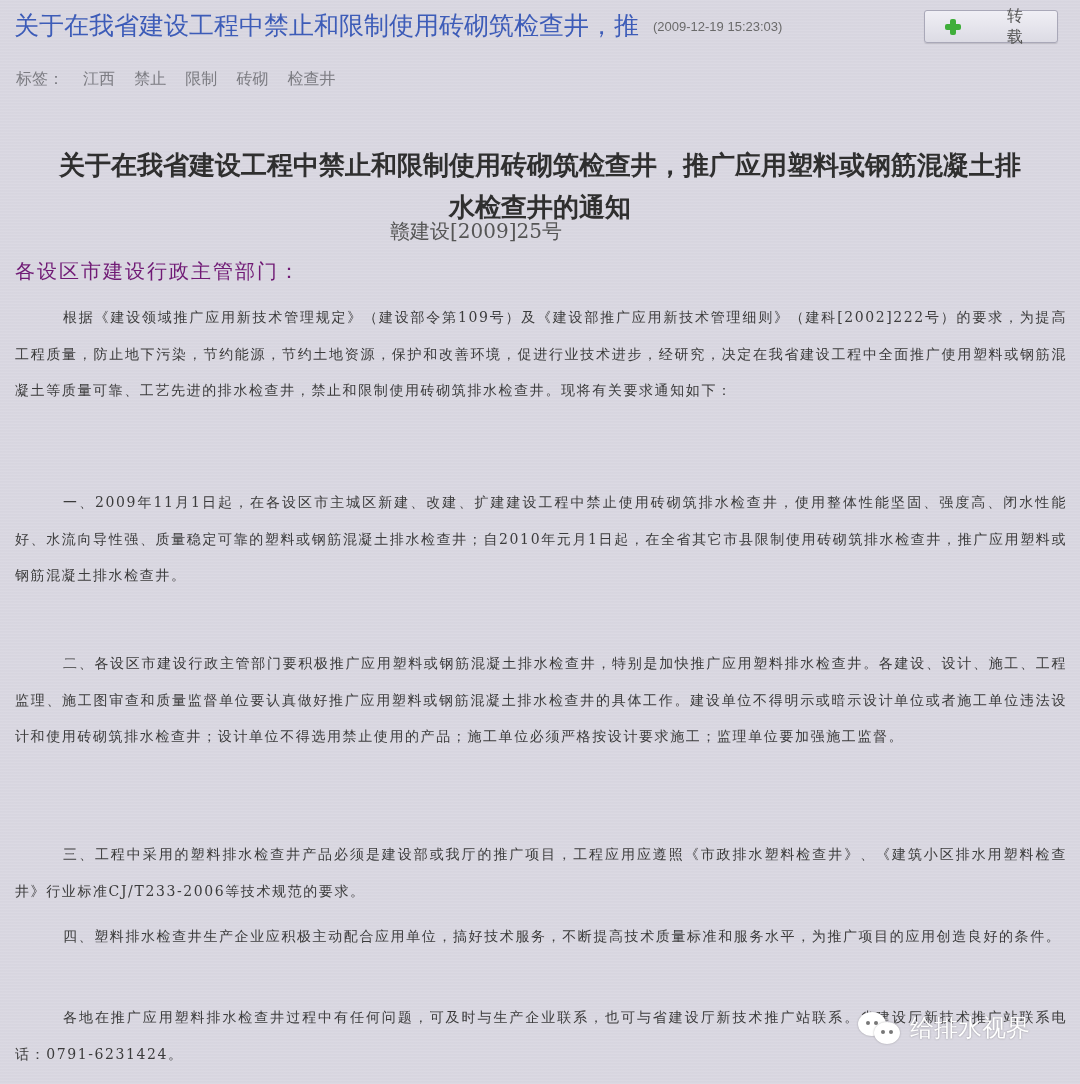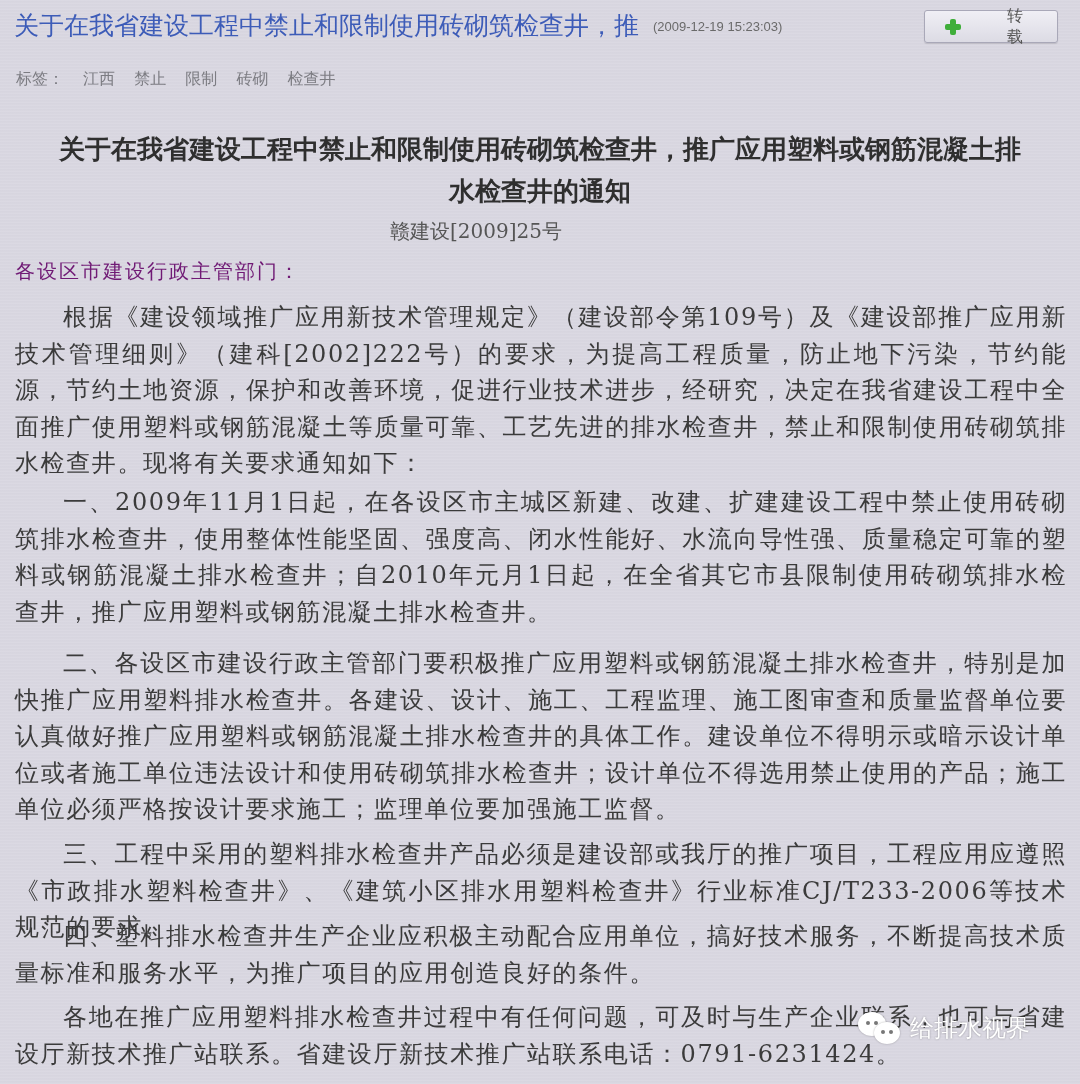--- a/index.html
+++ b/index.html
@@ -91,21 +91,21 @@
     font-size: 16px;
     color: #7c7c82;
     white-space: nowrap;
   }
   .tags .tag-label { margin-right: 14px; }
   .tags .tag { margin-right: 14px; cursor: pointer; }
 
   .doc-title {
     position: absolute;
     left: 0;
-    top: 128px;
+    top: 144px;
     width: 1080px;
     text-align: center;
     font-size: 26px;
     line-height: 42px;
     color: #2f2f2f;
     font-weight: bold;
   }
   .doc-number {
     position: absolute;
     left: 0;
@@ -120,21 +120,21 @@
     left: 15px;
     top: 258px;
     font-size: 20px;
     color: #701a75;
     letter-spacing: 2px;
   }
   .para {
     position: absolute;
     left: 15px;
     width: 1052px;
-    font-size: 24px;
+    font-size: 14px;
     line-height: 36.5px;
     color: #3b3b3b;
     text-indent: 48px;
     text-align: justify;
     letter-spacing: 1.6px;
   }
   .watermark {
     position: absolute;
     left: 858px;
     top: 1012px;

